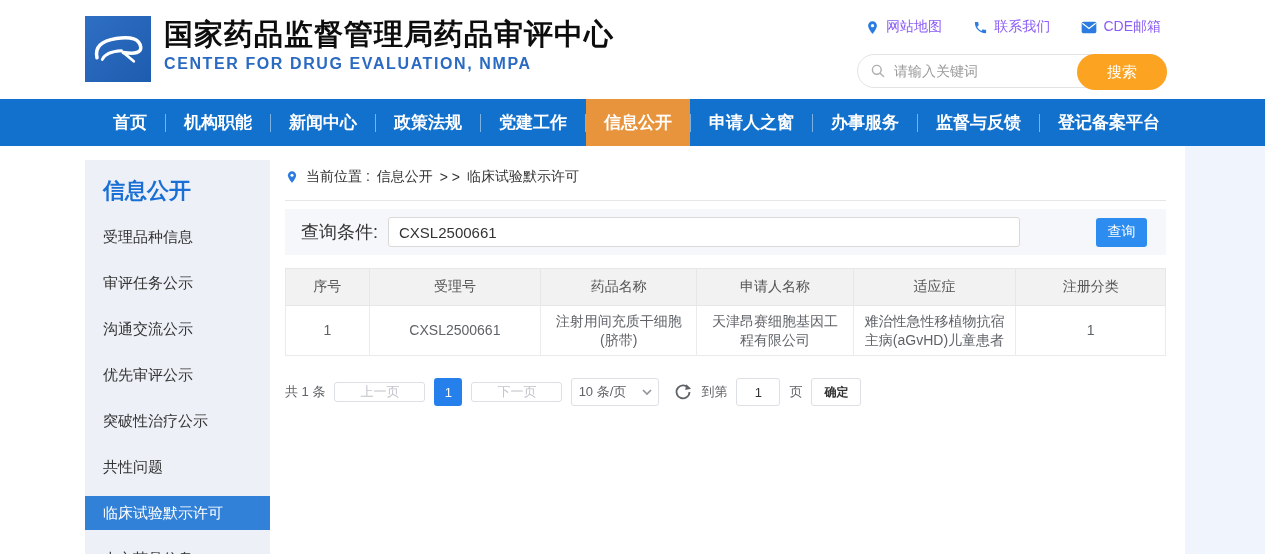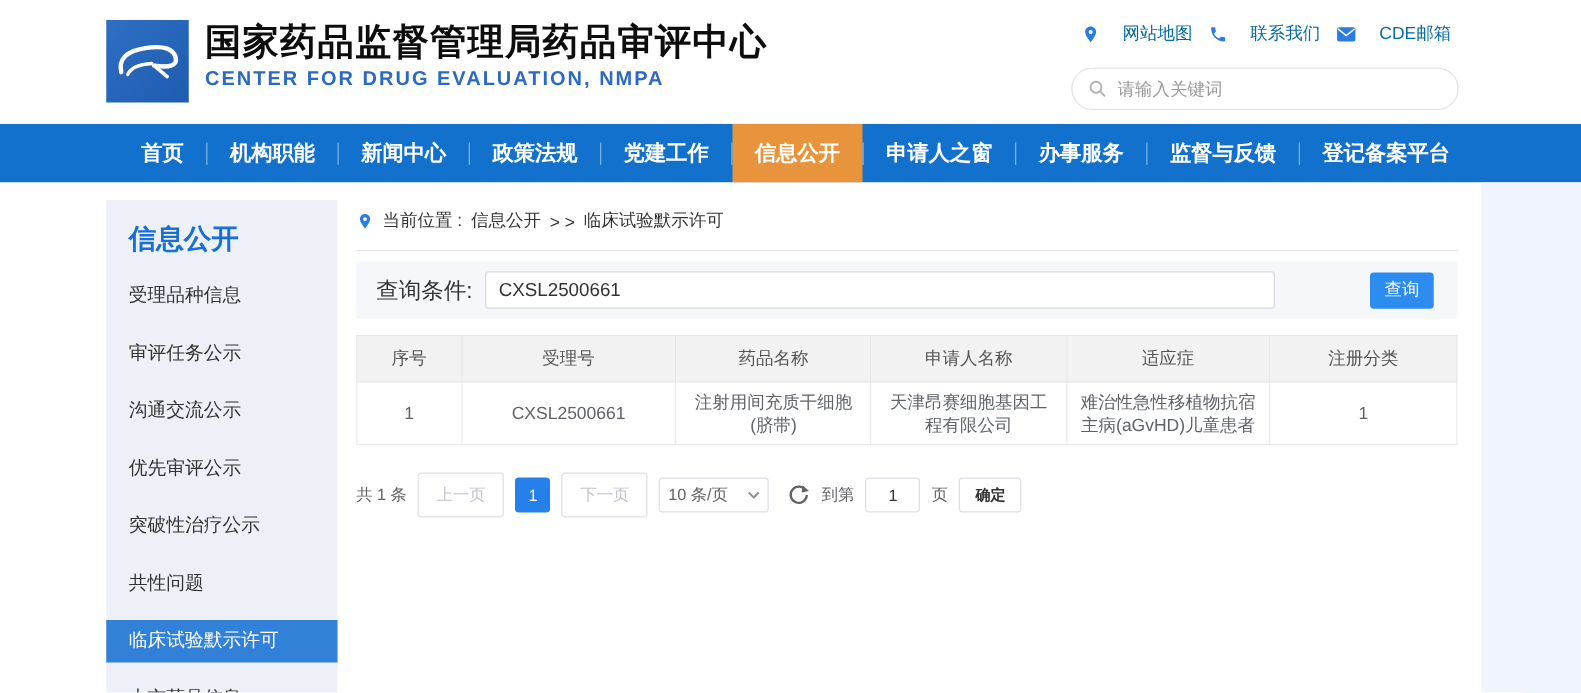--- a/index.html
+++ b/index.html
@@ -9,21 +9,21 @@
   
   .header { position:relative; height:99px; background:#fff; }
   .brand { position:absolute; left:85px; top:16px; display:flex; align-items:flex-start; }
   .logo { width:66px; height:66px; background:linear-gradient(135deg,#2f6fc4,#1d5cae); display:flex; align-items:center; justify-content:center; }
   .brand-text { margin-left:13px; }
   .brand-cn { font-size:29px; font-weight:700; color:#0d0d0d; letter-spacing:1px; line-height:36px; }
   .brand-en { font-size:16px; font-weight:700; color:#2a6ac2; letter-spacing:1.6px; margin-top:3px; }
 
   .header-right { position:absolute; right:98px; top:18px; width:310px; }
   .quick-links { display:flex; justify-content:space-between; padding:0 6px 0 8px; }
-  .quick-link { display:flex; align-items:center; gap:18px; font-size:14px; color:#0369a1; cursor:pointer; }
+  .quick-link { display:flex; align-items:center; gap:6px; font-size:14px; color:#8b5cf6; cursor:pointer; }
   .search-pill { margin-top:18px; height:34px; border:1px solid #e3e3e3; border-radius:17px; background:#fff; display:flex; align-items:center; padding-left:12px; position:relative; }
   .search-input { border:none; outline:none; background:transparent; font-size:14px; color:#666; width:170px; margin-left:8px; font-family:inherit; }
   .search-input::placeholder { color:#9a9a9a; }
   .search-btn { position:absolute; right:-1px; top:-1px; height:36px; width:90px; border:none; border-radius:18px; background:#fca322; color:#fff; font-size:15px; cursor:pointer; font-family:inherit; }
 
   
   .nav { height:47px; background:#1271cc; display:flex; align-items:stretch; padding-left:95px; }
   .nav-item { display:flex; align-items:center; padding:6px 18px; color:#fff; font-size:17px; font-weight:700; cursor:pointer; white-space:nowrap; }
   .nav-item.active { background:#e8943c; }
   .nav-sep { width:1px; height:18px; background:rgba(255,255,255,.45); align-self:center; }
@@ -46,21 +46,21 @@
   .query-label { font-size:18px; color:#333; }
   .query-input { margin-left:10px; width:632px; height:30px; border:1px solid #d9d9d9; border-radius:3px; background:#fff; padding:0 10px; font-size:15px; color:#333; outline:none; font-family:inherit; }
   .query-btn { margin-left:76px; width:51px; height:29px; border:none; border-radius:3px; background:#2d8cf0; color:#fff; font-size:14px; cursor:pointer; font-family:inherit; }
 
   table.results { margin-top:13px; width:100%; border-collapse:collapse; table-layout:fixed; }
   table.results th { background:#f2f2f2; height:37px; font-size:14px; font-weight:400; color:#555; border:1px solid #e7e7e7; }
   table.results td { background:#fff; height:50px; font-size:14px; color:#5f6368; text-align:center; border:1px solid #ebebeb; padding:4px 10px; line-height:19px; }
   .col-0{width:9.5%} .col-1{width:19.5%} .col-2{width:17.75%} .col-3{width:17.75%} .col-4{width:18.5%} .col-5{width:17%}
 
   .pagination { margin-top:22px; display:flex; align-items:center; gap:9px; font-size:13px; color:#606266; }
-  .pg-btn { height:36px; padding:0 14px; border:1px solid #dcdfe6; border-radius:3px; background:#fff; color:#c0c4cc; font-size:13px; display:flex; align-items:center; cursor:pointer; font-family:inherit; }
+  .pg-btn { height:20px; padding:0 25px; border:1px solid #dcdfe6; border-radius:3px; background:#fff; color:#c0c4cc; font-size:13px; display:flex; align-items:center; cursor:pointer; font-family:inherit; }
   .pg-page { height:28px; min-width:28px; border-radius:3px; background:#2680eb; color:#fff; display:flex; align-items:center; justify-content:center; font-size:13px; cursor:pointer; }
   .pg-select { height:28px; width:88px; border:1px solid #dcdfe6; border-radius:3px; background:#fff; color:#606266; display:flex; align-items:center; justify-content:center; gap:16px; cursor:pointer; }
   .pg-refresh { margin-left:6px; cursor:pointer; display:flex; align-items:center; }
   .pg-goto-input { width:44px; height:28px; border:1px solid #dcdfe6; border-radius:3px; text-align:center; font-size:13px; color:#333; outline:none; font-family:inherit; }
   .pg-confirm { height:28px; padding:0 12px; border:1px solid #dcdfe6; border-radius:3px; background:#fff; color:#333; font-size:12px; font-weight:700; cursor:pointer; font-family:inherit; }
 
   .icon { display:inline-flex; align-items:center; }
 </style>
 </head>
 <body>
@@ -112,20 +112,21 @@
       </div>
     </div>
     <div class="search-pill">
       <span class="icon">
         <svg width="16" height="16" viewBox="0 0 20 20">
             <circle cx="8.5" cy="8.5" r="5.5" fill="none" stroke="#b0b0b0" stroke-width="1.8"></circle>
             <path d="M13 13l4 4" stroke="#b0b0b0" stroke-width="1.8" stroke-linecap="round"></path>
           </svg>
       </span>
       <input class="search-input" type="text" placeholder="请输入关键词" style="">
+      <button class="search-btn">搜索</button>
     </div>
   </div>
 </div>
 
 <div class="nav">
   <div class="nav-item">首页</div>
     <span class="nav-sep"></span>
   <div class="nav-item">机构职能</div>
     <span class="nav-sep"></span>
   <div class="nav-item">新闻中心</div>

